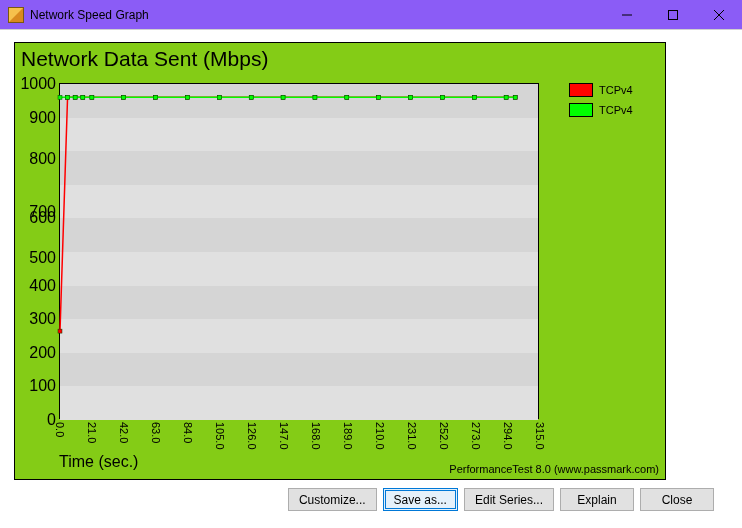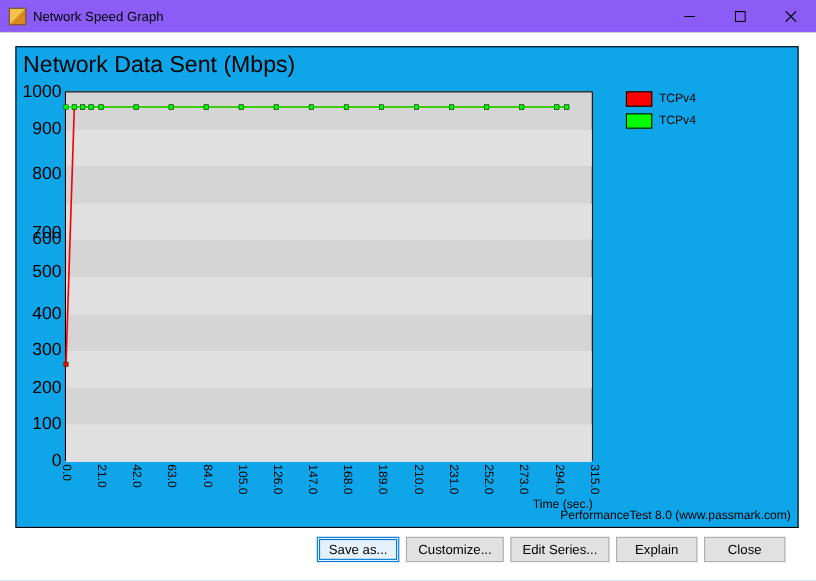--- a/index.html
+++ b/index.html
@@ -33,24 +33,24 @@
     display: flex; align-items: center; justify-content: center;
     font-family: inherit;
   }
   .win-btn svg { display: block; }
   .content {
     position: relative;
     padding: 12px 14px 8px 14px;
   }
   .chart-frame {
     border: 1px solid #000;
-    width: 712px;
+    width: 652px;
     height: 438px;
     position: relative;
-    background: #0ea5e9;
+    background: #84cc16;
   }
   .chart-title {
     position: absolute;
     left: 6px; top: 4px;
     font-size: 21px;
     font-weight: 400;
   }
   .plot {
     position: absolute;
     left: 44px;
@@ -82,22 +82,22 @@
     transform-origin: left top;
     transform: rotate(90deg) translate(4px, -50%);
     font-size: 11px;
     white-space: nowrap;
   }
   .x-axis-label {
     position: absolute;
     top: 410px;
     left: 44px;
     width: 480px;
-    text-align: right;
-    font-size: 11px;
+    text-align: left;
+    font-size: 16px;
   }
   .legend {
     position: absolute;
     left: 540px;
     top: 40px;
     font-size: 11px;
   }
   .legend-row {
     display: flex;
     align-items: center;
@@ -221,21 +221,21 @@
           <rect x="382.0" y="11.4" width="4" height="4" fill="#00ff00" stroke="#004000" stroke-width="0.5"></rect>
           <rect x="414.0" y="11.4" width="4" height="4" fill="#00ff00" stroke="#004000" stroke-width="0.5"></rect>
           <rect x="446.0" y="11.4" width="4" height="4" fill="#00ff00" stroke="#004000" stroke-width="0.5"></rect>
           <rect x="455.1" y="11.4" width="4" height="4" fill="#00ff00" stroke="#004000" stroke-width="0.5"></rect>
         </svg>
     <div class="y-tick" style="top: 336px;">0</div>
         <div class="y-tick" style="top: 302.4px;">100</div>
         <div class="y-tick" style="top: 268.8px;">200</div>
         <div class="y-tick" style="top: 235.2px;">300</div>
         <div class="y-tick" style="top: 201.6px;">400</div>
-        <div class="y-tick" style="top: 164px;">500</div>
+        <div class="y-tick" style="top: 174px;">500</div>
         <div class="y-tick" style="top: 134.4px;">600</div>
         <div class="y-tick" style="top: 104px; margin-top: 24px;">700</div>
         <div class="y-tick" style="top: 75px;">800</div>
         <div class="y-tick" style="top: 33.6px;">900</div>
         <div class="y-tick" style="top: 0px;">1000</div>
         <div class="x-tick" style="left: 0px;">0.0</div>
         <div class="x-tick" style="left: 32px;">21.0</div>
         <div class="x-tick" style="left: 64px;">42.0</div>
         <div class="x-tick" style="left: 96px;">63.0</div>
         <div class="x-tick" style="left: 128px;">84.0</div>
@@ -262,19 +262,19 @@
         <div class="legend-row">
           <div class="swatch" style="background: rgb(0, 255, 0);"></div>
           <span>TCPv4</span>
         </div>
       </div>
 
     <div class="footer-brand">PerformanceTest 8.0 (www.passmark.com)</div>
   </div>
 
   <div class="button-row">
+    <button class="btn">Customize...</button>
     <button class="btn focus">Save as...</button>
-    <button class="btn">Customize...</button>
     <button class="btn">Edit Series...</button>
     <button class="btn">Explain</button>
     <button class="btn">Close</button>
   </div>
 </div>
 
 </body></html>

